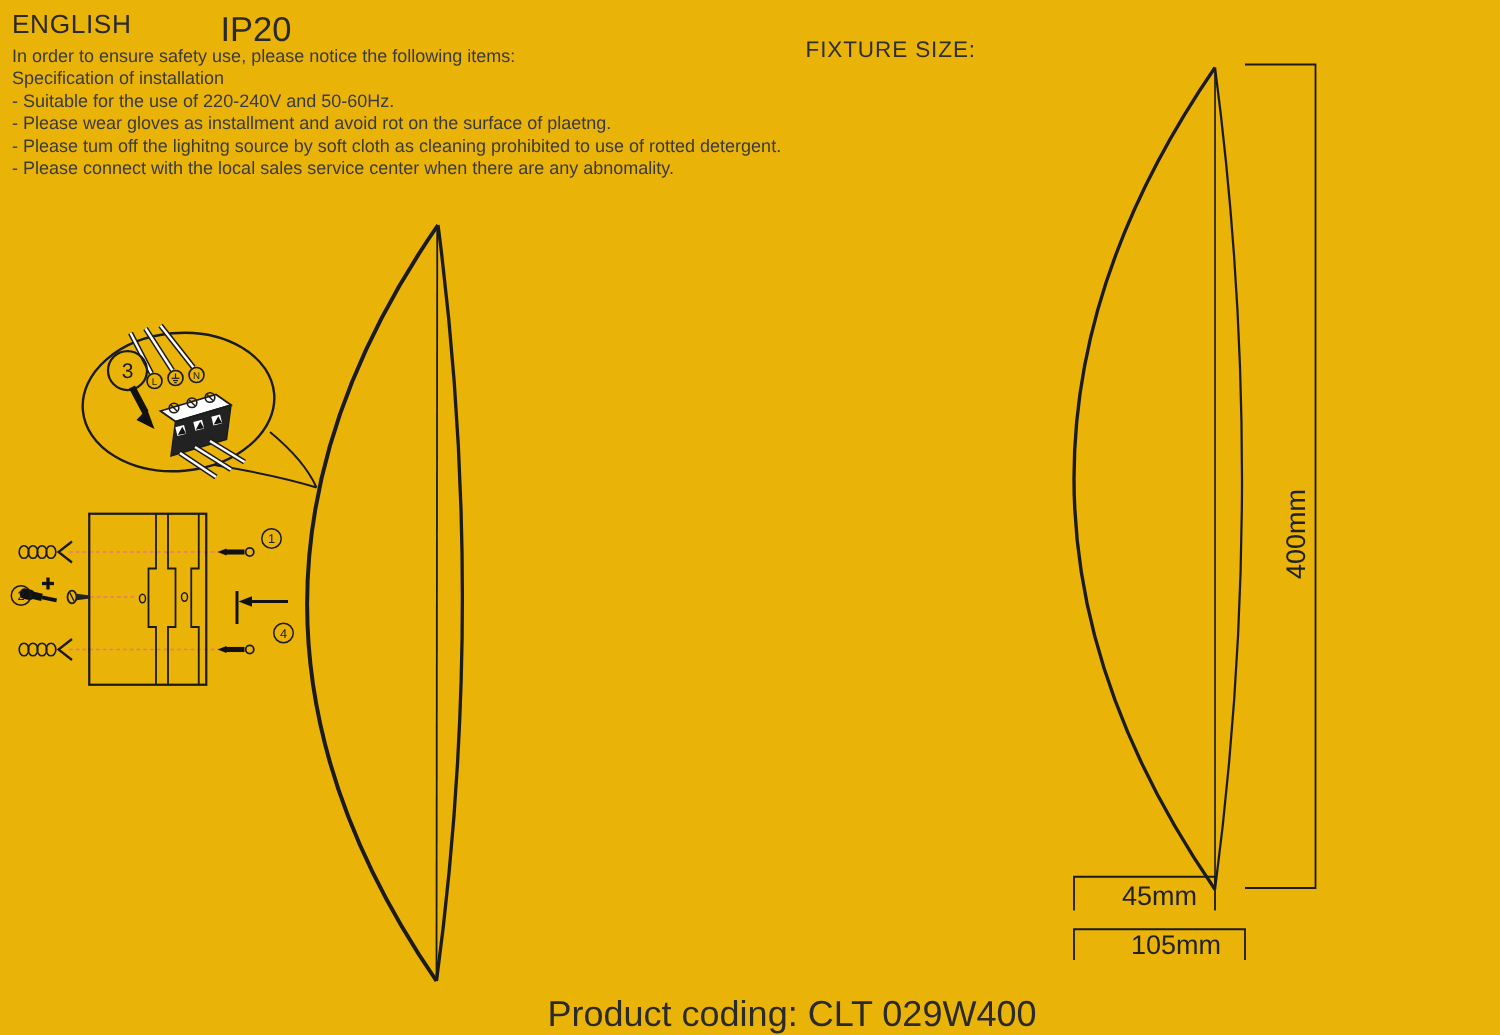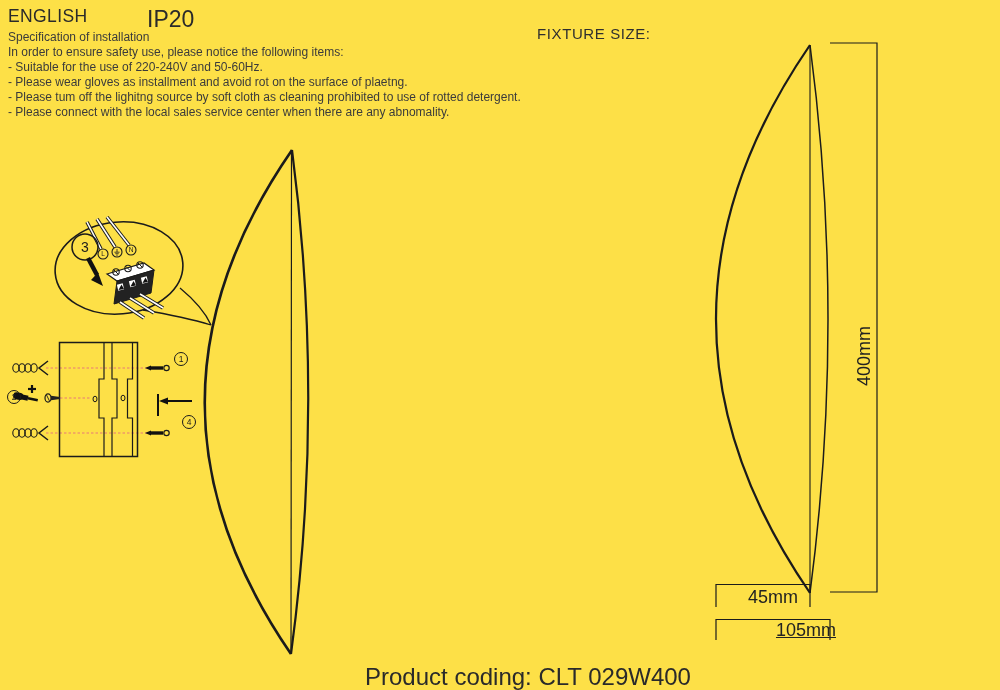--- a/index.html
+++ b/index.html
@@ -1,49 +1,49 @@
 <!DOCTYPE html>
 <html><head>
 <meta charset="utf-8">
 <style>
   html,body{margin:0;padding:0;background:#fff;}
   .page{
     position:relative;
     width:1000px;height:690px;
-    background:#fde047;
+    background:#eab308;
     font-family:"Liberation Sans", sans-serif;
     color:#2e2e2e;
     overflow:hidden;
   }
   .abs{position:absolute;}
   .hdr-lang{left:8px;top:6px;font-size:17.5px;letter-spacing:.4px;color:#2a2a2a;}
   .hdr-ip{left:147px;top:6px;font-size:23px;color:#2a2a2a;}
   .spec{left:8px;top:30px;font-size:12px;line-height:14.9px;color:#3b3b3b;white-space:nowrap;}
   .fixture-size{left:537px;top:25px;font-size:15px;letter-spacing:.6px;color:#2f2f2f;text-align:center;}
   .legend{left:93px;top:510px;font-size:13.5px;line-height:17px;color:#323232;}
   .product{left:365px;top:663px;font-size:24px;color:#2a2a2a;}
   .dim{font-size:18px;color:#222;text-align:center;}
   .dim-45{left:716px;top:587px;width:114px;}
-  .dim-105{left:738px;top:620px;width:136px;text-decoration:underline;}
+  .dim-105{left:716px;top:620px;width:136px;}
   .dim-400{left:824px;top:346px;width:80px;height:20px;transform:rotate(-90deg);}
   svg.lineart{position:absolute;left:0;top:0;}
   svg .ink{stroke:#1b1b1b;fill:none;}
   svg text{font-family:"Liberation Sans",sans-serif;fill:#1b1b1b;}
 </style>
 </head>
 <body>
 
 <div class="page">
 
   <div class="abs hdr-lang">ENGLISH</div>
   <div class="abs hdr-ip">IP20</div>
 
   <div class="abs spec">
+    <div>In order to ensure safety use, please notice the following items:</div>
     <div>Specification of installation</div>
-    <div>In order to ensure safety use, please notice the following items:</div>
     <div>- Suitable for the use of 220-240V and 50-60Hz.</div>
     <div>- Please wear gloves as installment and avoid rot on the surface of plaetng.</div>
     <div>- Please tum off the lighitng source by soft cloth as cleaning prohibited to use of rotted detergent.</div>
     <div>- Please connect with the local sales service center when there are any abnomality.</div>
   </div>
 
   <div class="abs fixture-size">FIXTURE SIZE:</div>
 
   <svg class="lineart" width="1000" height="690" viewBox="0 0 1000 690">
 

